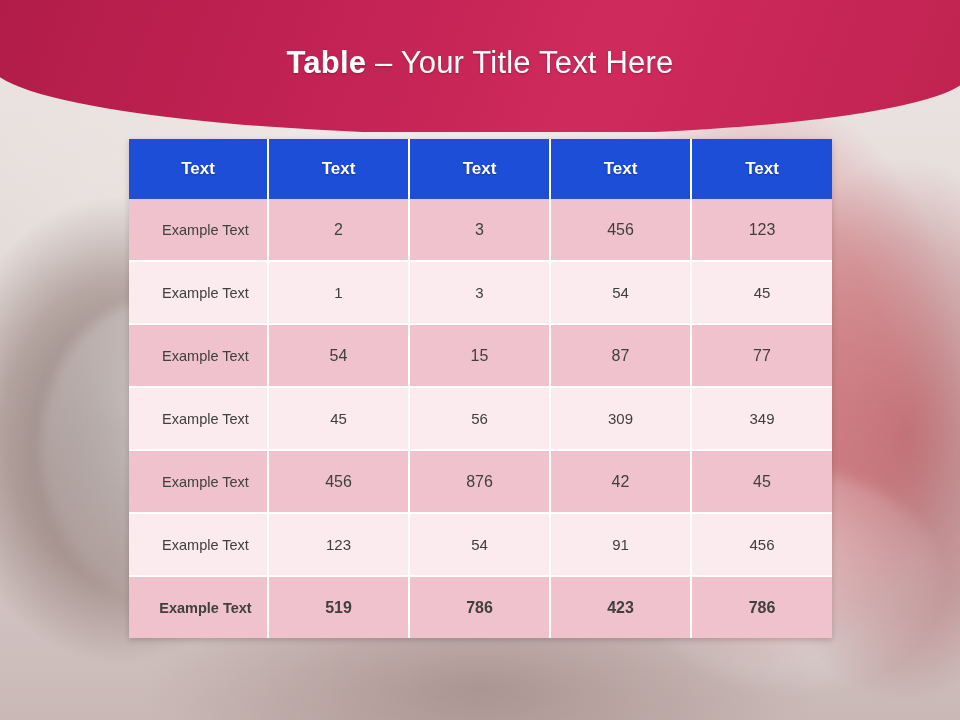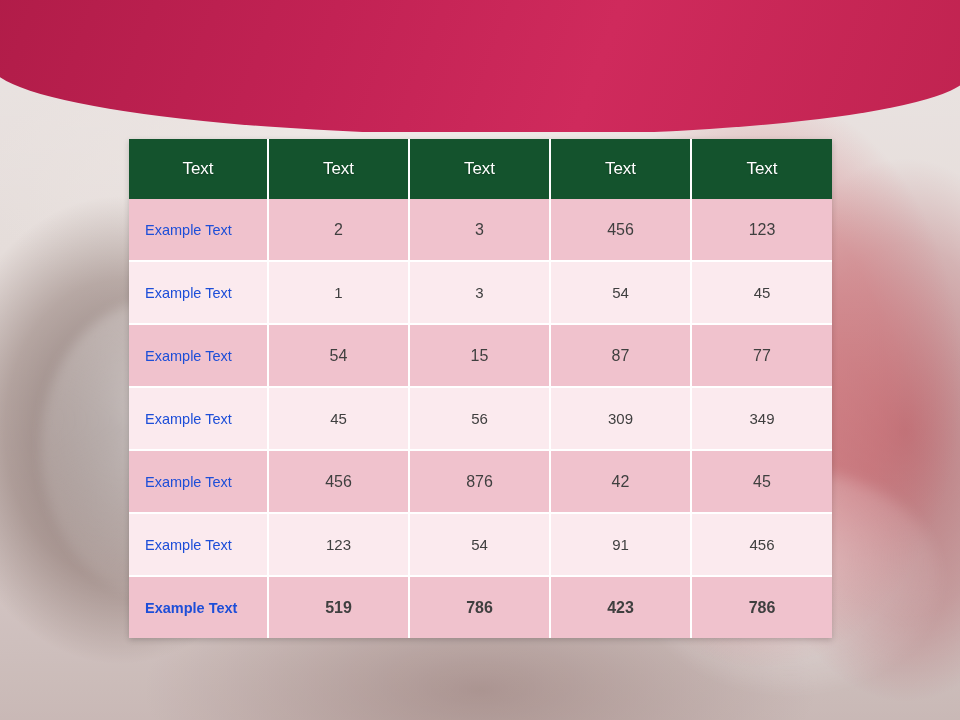--- a/index.html
+++ b/index.html
@@ -113,45 +113,45 @@
     table-layout: fixed;
   }
   table.data col.c0 { width: 139px; }
   table.data col.c1 { width: 141px; }
   table.data col.c2 { width: 141px; }
   table.data col.c3 { width: 141px; }
   table.data col.c4 { width: 141px; }
 
   table.data th {
     height: 58px;
-    background: #14532d;
+    background: #1d4ed8;
     color: #ffffff;
     font-size: 17px;
-    font-weight: normal;
+    font-weight: bold;
     text-align: center;
     border-right: 2px solid #ffffff;
     text-shadow: 0 1px 2px rgba(0,0,0,0.3);
   }
   table.data th:last-child { border-right: none; }
   table.data th.first { text-align: center; }
 
   table.data td {
     height: 59px;
     font-size: 15px;
     color: #3f3f3f;
     text-align: center;
     border-right: 2px solid #ffffff;
     border-bottom: 2px solid #ffffff;
   }
   table.data td:last-child { border-right: none; }
   table.data td.label {
-    text-align: left;
+    text-align: center;
     padding-left: 16px;
     font-size: 14.5px;
-    color: #1d4ed8;
+    color: #404040;
   }
   table.data tr.odd td { background: #f0c2cd; }
   table.data tr.even td { background: #fbeaee; }
   table.data tr.total td {
     background: #f0c2cd;
     font-weight: bold;
     border-bottom: none;
     font-size: 16px;
   }
   table.data tr.total td.label { font-size: 14.5px; font-weight: bold; }
@@ -164,20 +164,23 @@
 
 <div class="slide">
 
   <div class="bg"></div>
   <div class="bg-veil"></div>
   <div class="bg-dust"></div>
   <div class="bg-dust2"></div>
 
   <div class="header">
     <div class="header-shape"></div>
+    <div class="header-title">
+      <span class="b">Table</span><span class="n"> – </span><span class="n">Your Title Text Here</span>
+    </div>
   </div>
 
   <div class="table-wrap">
     <table class="data">
       <colgroup>
         <col class="c0">
           <col class="c1">
           <col class="c2">
           <col class="c3">
           <col class="c4">

